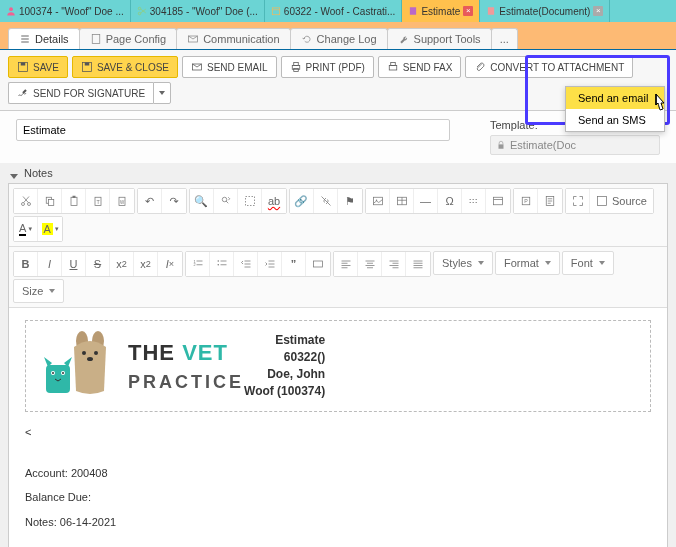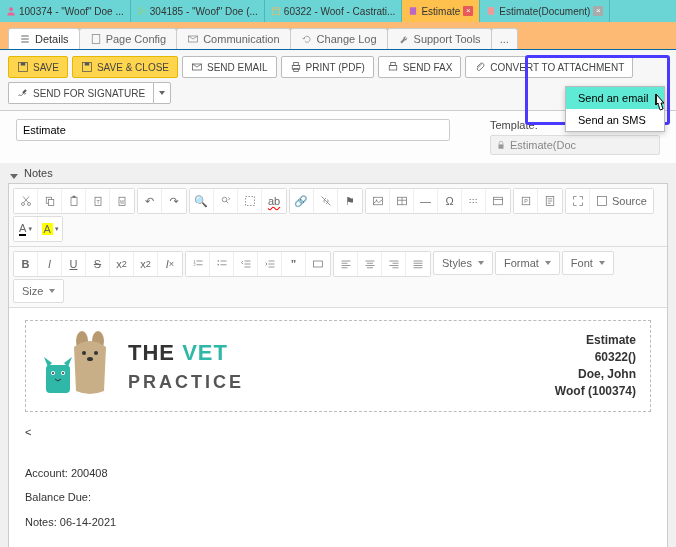--- a/index.html
+++ b/index.html
@@ -35,35 +35,35 @@
 
 .editor-frame { margin: 0 8px 8px 8px; border: 1px solid #ccc; background: #fff; }
 .editor-toolbar { border-bottom: 1px solid #ddd; padding: 4px; display: flex; flex-wrap: wrap; gap: 2px; background: #fafafa; }
 .et-group { display: flex; border: 1px solid #ddd; border-radius: 2px; }
 .et-btn { width: 24px; height: 24px; display: flex; align-items: center; justify-content: center; background: #fff; cursor: pointer; color: #666; font-size: 11px; border-right: 1px solid #eee; }
 .et-btn:last-child { border-right: none; }
 .et-dd { display: flex; align-items: center; padding: 0 8px; background: #fff; border: 1px solid #ddd; height: 24px; font-size: 11px; color: #666; cursor: pointer; gap: 6px; border-radius: 2px; }
 .et-dd .caret { width: 0; height: 0; border-left: 3px solid transparent; border-right: 3px solid transparent; border-top: 4px solid #888; }
 
 .editor-content { padding: 12px 16px; font-size: 11px; color: #333; line-height: 1.5; height: 320px; overflow: auto; }
-.letterhead { border: 1px dashed #bbb; padding: 10px 14px; display: flex; justify-content: space-between; align-items: center; margin-bottom: 12px; }
+.letterhead { border: 1px dashed #bbb; padding: 10px 14px; display: flex; align-items: center; margin-bottom: 12px; }
 .logo { display: flex; align-items: center; gap: 8px; }
 .logo-mark { width: 80px; height: 70px; position: relative; }
 .logo-text { font-family: Arial; }
 .logo-line1 { font-size: 22px; font-weight: bold; letter-spacing: 1px; color: #333; }
 .logo-line1 .accent { color: #2fb8a8; }
 .logo-line2 { font-size: 18px; letter-spacing: 3px; color: #555; font-weight: bold; }
 .letterhead-right { text-align: right; font-weight: bold; font-size: 12px; line-height: 1.4; }
 
 .body-text { margin: 8px 0; }
 
 .highlight-box { position: absolute; border: 3px solid #4a3aff; pointer-events: none; z-index: 50; border-radius: 3px; }
 .dropdown-menu { position: absolute; background: #fff; border: 1px solid #bbb; box-shadow: 0 2px 6px rgba(0,0,0,.2); z-index: 60; font-size: 11px; }
 .dropdown-item { padding: 5px 20px 5px 12px; cursor: pointer; white-space: nowrap; }
-.dropdown-item:hover, .dropdown-item.hover { background: #5eead4; }
+.dropdown-item:hover, .dropdown-item.hover { background: #fde047; }
 .cursor-pointer { position: absolute; z-index: 70; width: 20px; height: 24px; }
 
 .split-btn { display: flex; }
 .split-main { border-radius: 2px 0 0 2px; border-right: none; }
 .split-arrow { padding: 4px 5px; border-radius: 0 2px 2px 0; }
 </style>
 </head>
 <body>
 
 <div class="tabs-bar">

